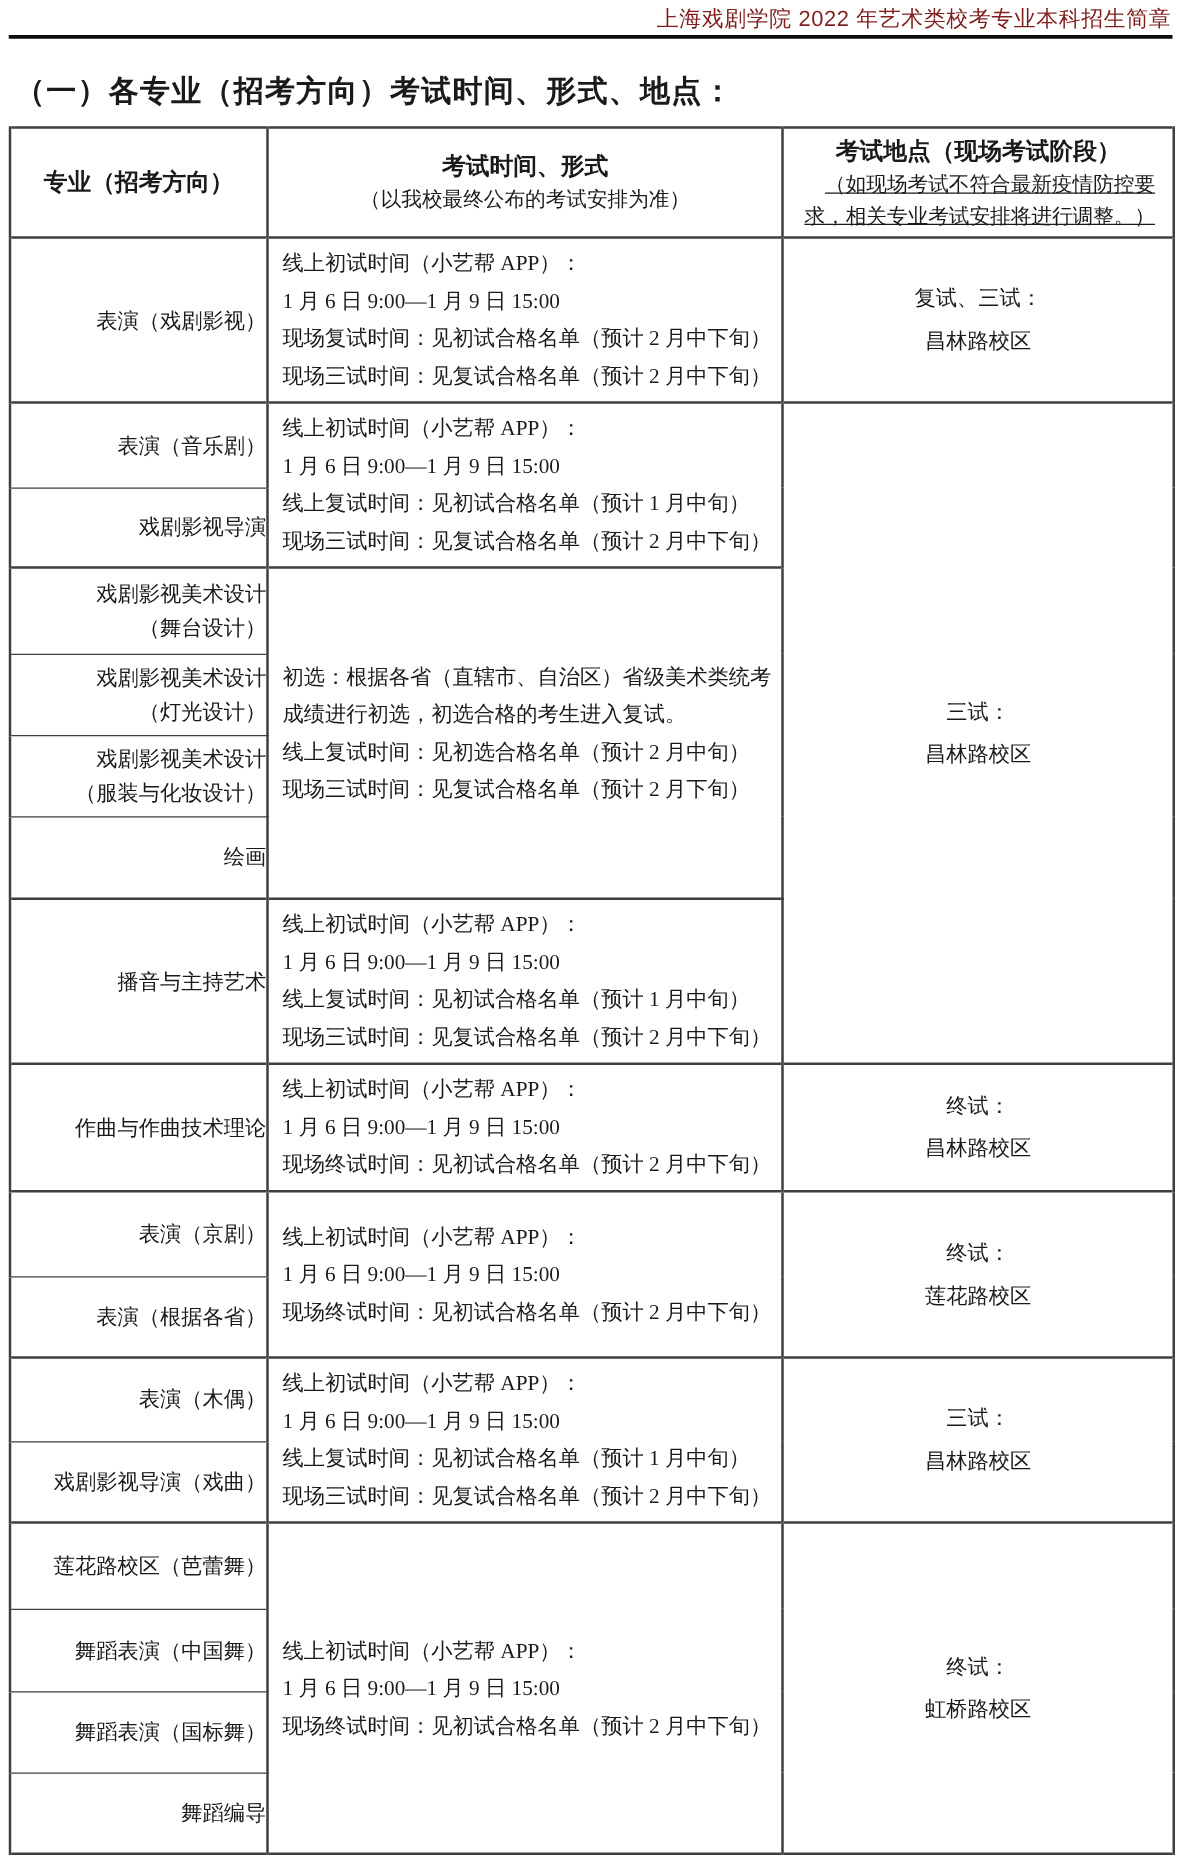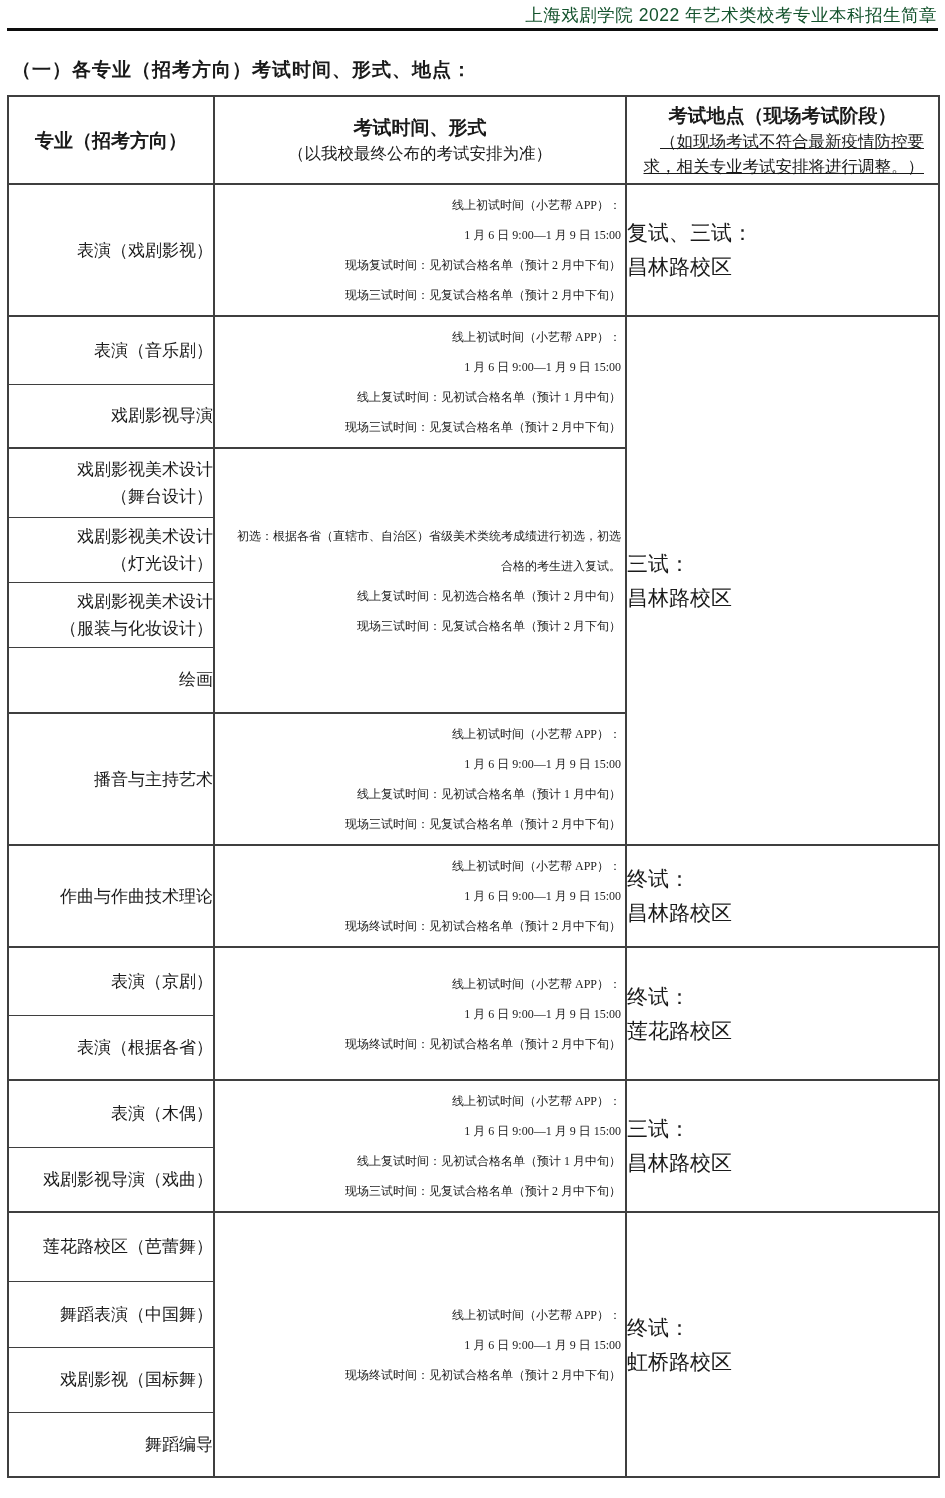--- a/index.html
+++ b/index.html
@@ -12,29 +12,29 @@
     overflow:hidden;
   }
   
   .doc-header-wrap {
     margin:0 7px;
     padding:3px 1px 1px 0;
     border-bottom:3px solid #0d0d0d;
     text-align:right;
   }
   .doc-title {
-    color:#14532d;
+    color:#7f1d1d;
     font-size:17.5px;
     font-family:"Liberation Sans","DejaVu Sans",sans-serif;
     letter-spacing:.5px;
   }
   
   .section-title {
     margin:26px 0 0 12px;
-    font-size:19px;
+    font-size:24px;
     font-weight:bold;
     font-family:Liberation Sans, sans-serif;
     letter-spacing:1px;
   }
   
   table.exam-table {
     border-collapse:collapse;
     table-layout:fixed;
     width:931px;
     margin:12px 0 0 7px;
@@ -72,28 +72,28 @@
   }
 
   td.major {
     text-align:right;
     font-size:17px;
     line-height:27px;
     white-space:pre-line;
   }
   td.exam { padding:5px 4px 5px 11px; }
   td.exam .line {
-    font-size:12px;
+    font-size:17px;
     line-height:30px;
     white-space:nowrap;
-    text-align:right;
   }
   td.exam .line.wrap { white-space:normal; }
   td.loc {
-    font-size:21px;
+    text-align:center;
+    font-size:17px;
     line-height:34px;
   }
 </style>
 </head>
 <body>
 
 <div class="doc-header-wrap">
   <span class="doc-title">上海戏剧学院 2022 年艺术类校考专业本科招生简章</span>
 </div>
 
@@ -247,20 +247,20 @@
         <div>终试：</div>
         <div>虹桥路校区</div>
       </td>
     </tr>
 
     <tr style="height:66px;">
       <td class="major">舞蹈表演（中国舞）</td>
     </tr>
 
     <tr style="height:65px;">
-      <td class="major">戏剧影视（国标舞）</td>
+      <td class="major">舞蹈表演（国标舞）</td>
     </tr>
 
     <tr style="height:65px;">
       <td class="major">舞蹈编导</td>
     </tr>
   </tbody>
 </table>
 
 </body></html>

